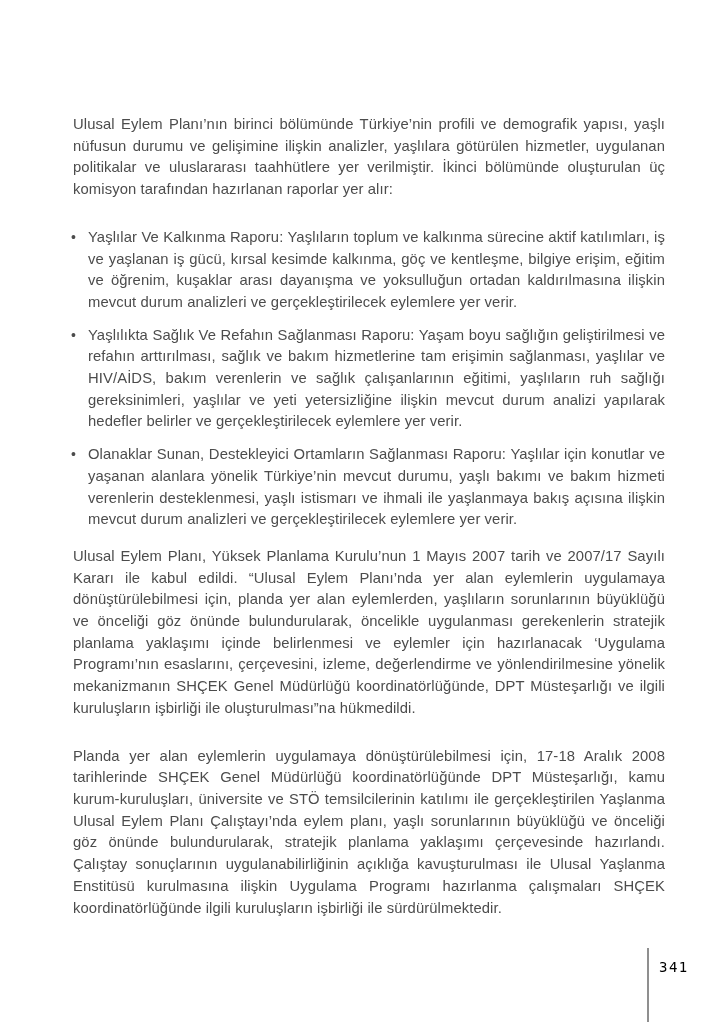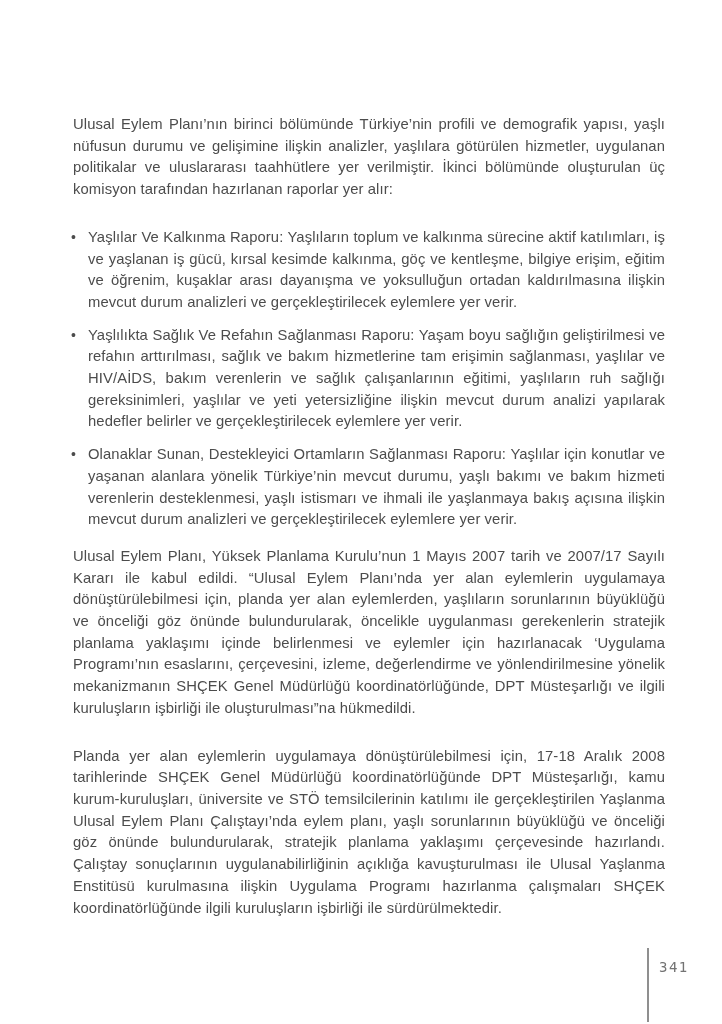--- a/index.html
+++ b/index.html
@@ -63,21 +63,21 @@
     left: 647px;
     top: 948px;
     width: 2px;
     height: 74px;
     background: #8f8f8f;
   }
   .page-number {
     position: absolute;
     left: 659px;
     top: 959px;
-    color: #737373;
+    color: #000000;
     font-size: 14px;
     letter-spacing: 1.5px;
     font-family: "DejaVu Sans Mono", "Liberation Mono", monospace;
   }
 </style>
 </head>
 <body>
 
 <div class="page">
 

